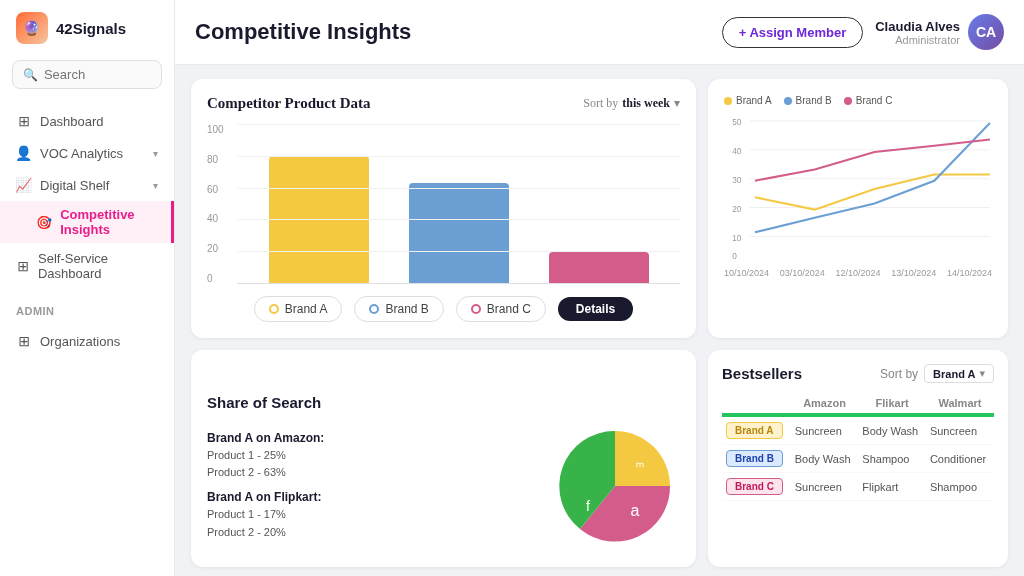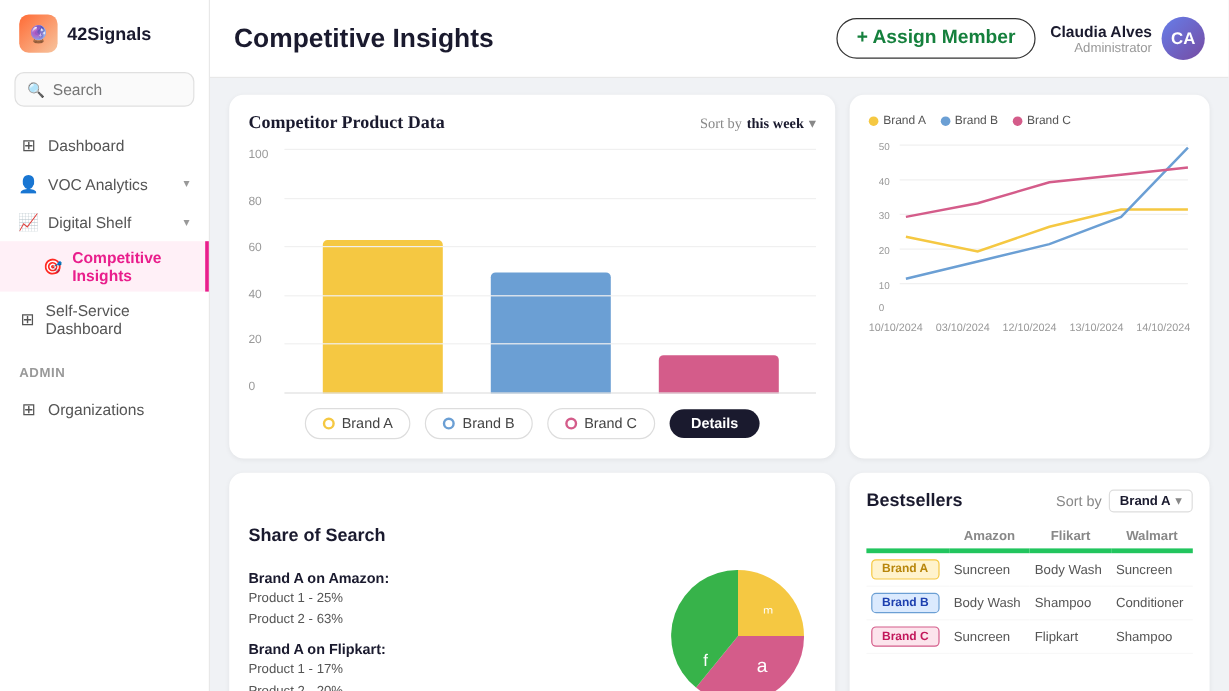--- a/index.html
+++ b/index.html
@@ -21,21 +21,21 @@
     .nav-sub-item.active { color: #e91e8c; font-weight: 600; background: #fff0f7; border-right: 3px solid #e91e8c; }
     .nav-sub-item.active .sub-icon { color: #e91e8c; }
     .admin-section { padding: 16px 16px 8px; font-size: 11px; font-weight: 700; color: #999; text-transform: uppercase; letter-spacing: 0.5px; }
     .sub-icon { font-size: 13px; }
 
     
     .main { flex: 1; display: flex; flex-direction: column; overflow: hidden; }
     .topbar { display: flex; align-items: center; justify-content: space-between; padding: 14px 20px; background: #fff; border-bottom: 1px solid #e8e8e8; }
     .page-title { font-size: 22px; font-weight: 700; color: #1a1a2e; }
     .topbar-right { display: flex; align-items: center; gap: 12px; }
-    .assign-btn { display: flex; align-items: center; gap: 6px; border: 1.5px solid #333; border-radius: 20px; padding: 7px 16px; font-size: 16px; font-weight: 600; cursor: pointer; background: #fff; color: #15803d; }
+    .assign-btn { display: flex; align-items: center; gap: 6px; border: 1.5px solid #333; border-radius: 20px; padding: 7px 16px; font-size: 13px; font-weight: 600; cursor: pointer; background: #fff; color: #6d28d9; }
     .user-info { display: flex; align-items: center; gap: 8px; }
     .user-details { text-align: right; }
     .user-name { font-size: 13px; font-weight: 600; color: #1a1a2e; }
     .user-role { font-size: 11px; color: #999; }
     .avatar { width: 36px; height: 36px; border-radius: 50%; background: linear-gradient(135deg, #667eea, #764ba2); display: flex; align-items: center; justify-content: center; color: #fff; font-size: 14px; font-weight: 600; overflow: hidden; }
 
     
     .dashboard { display: grid; grid-template-columns: 1fr 300px; grid-template-rows: auto auto; gap: 12px; padding: 14px 16px; background: #f0f2f5; flex: 1; overflow: hidden; }
 
     
@@ -161,21 +161,21 @@
 
     <div class="card bar-chart-card">
       <div class="card-header">
         <span class="card-title">Competitor Product Data</span>
         <div class="sort-control">
           <span>Sort by</span>
           <span class="sort-week">this week</span>
           <span>▾</span>
         </div>
       </div>
-      <div style="position:relative; height:204px; display:flex; align-items:flex-end; padding-left:30px;">
+      <div style="position:relative; height:160px; display:flex; align-items:flex-end; padding-left:30px;">
 
         <div style="position:absolute;left:0;top:0;height:100%;display:flex;flex-direction:column;justify-content:space-between;font-size:10px;color:#999;">
           <span>100</span>
           <span>80</span>
           <span>60</span>
           <span>40</span>
           <span>20</span>
           <span>0</span>
         </div>
 

